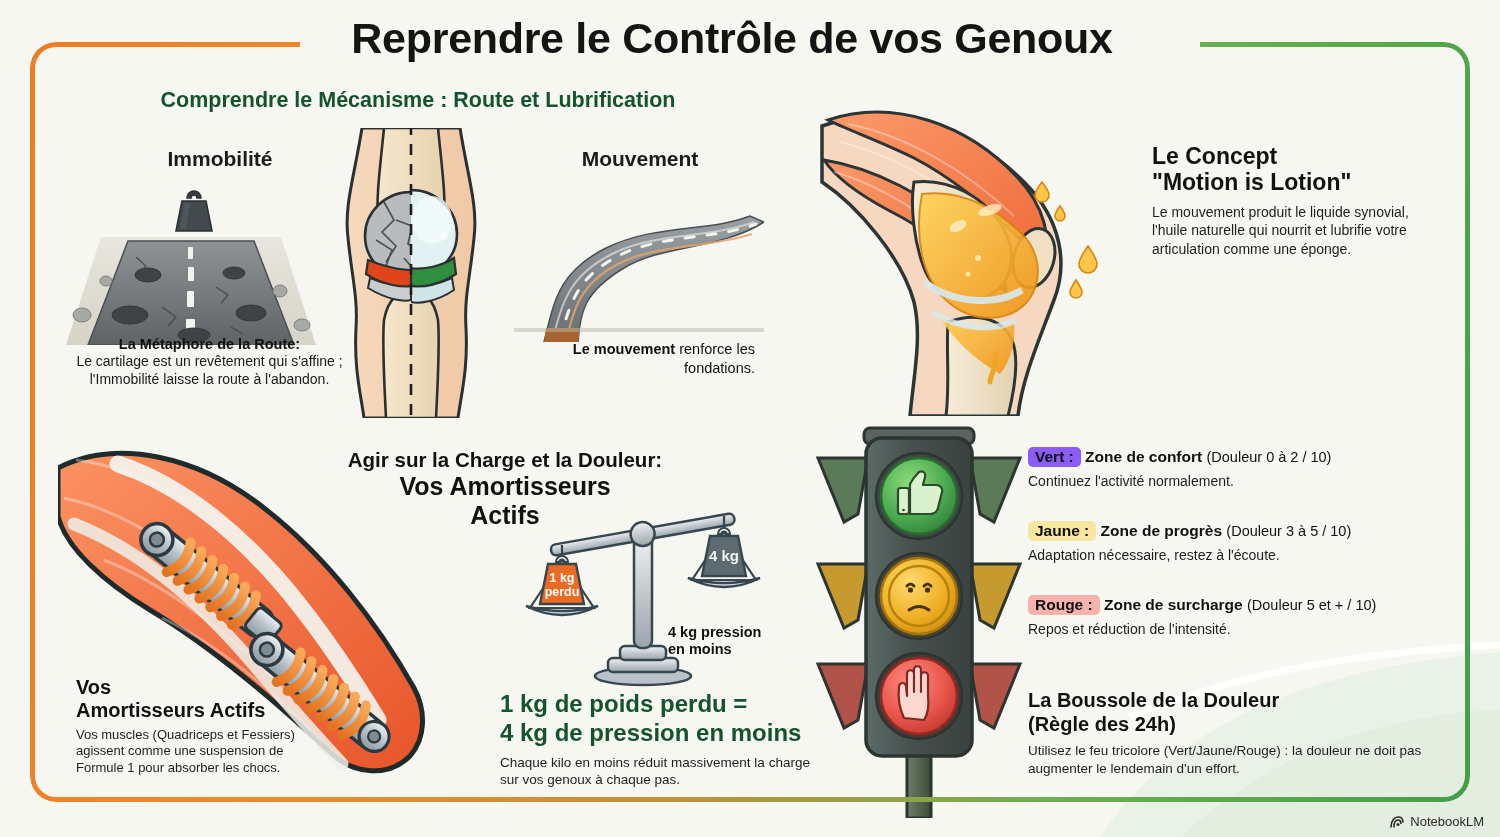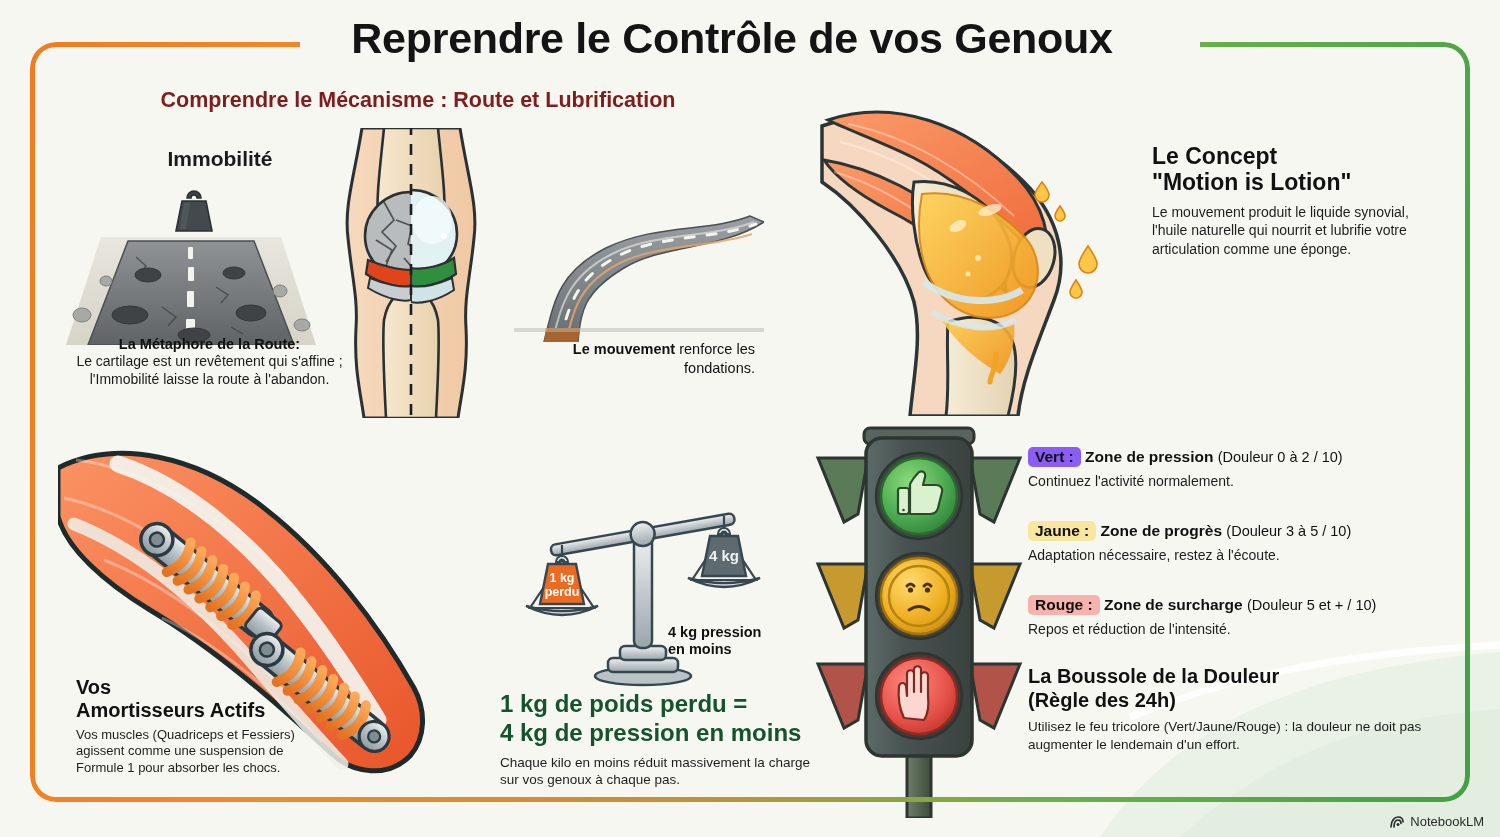--- a/index.html
+++ b/index.html
@@ -47,21 +47,21 @@
     letter-spacing: -0.3px;
     z-index: 8;
   }
   .title-bg-mask {
     position:absolute; left:300px; top:20px; width:900px; height:50px;
     background:#f7f7f2; z-index:7;
   }
 
   .section-title {
     position: absolute; z-index: 6;
-    font-size: 21.5px; font-weight: bold; color: #7f1d1d;
+    font-size: 21.5px; font-weight: bold; color: #14532d;
   }
 
   
   #sec-mechanism-title { left: 98px; top: 88px; width: 640px; text-align: center; }
   #label-immobilite { position:absolute; left:120px; top:147px; width:200px; text-align:center;
       font-size:21px; font-weight:bold; color:#1b1b1b; z-index:6; }
   #label-mouvement { position:absolute; left:530px; top:147px; width:220px; text-align:center;
       font-size:21px; font-weight:bold; color:#1b1b1b; z-index:6; }
 
   #cap-route { position:absolute; left:72px; top:336px; width:275px; text-align:center; z-index:6; }
@@ -97,21 +97,21 @@
   
   .legend-item { position:absolute; z-index:6; width:450px; }
   .legend-head { font-size:15.5px; font-weight:bold; color:#111; }
   .legend-head .chip { padding:1px 7px 2px 7px; border-radius:5px; }
   .legend-head .paren { font-weight:normal; font-size:14.5px; }
   .legend-sub { margin-top:7px; font-size:14px; color:#1d1d1d; }
   #leg-green { left:1028px; top:448px; }
   #leg-yellow { left:1028px; top:522px; }
   #leg-red { left:1028px; top:596px; }
 
-  #block-boussole { position:absolute; left:1028px; top:664px; width:440px; z-index:6; }
+  #block-boussole { position:absolute; left:1028px; top:688px; width:440px; z-index:6; }
   #block-boussole .t { font-size:20px; font-weight:bold; color:#111; line-height:1.2; }
   #block-boussole .d { margin-top:6px; font-size:13.5px; color:#1d1d1d; line-height:1.34; }
 
   
   #watermark {
     position:absolute; right:16px; bottom:8px; z-index:9;
     display:flex; align-items:center; gap:5px;
     font-size:13px; color:#2b2b2b;
   }
 
@@ -132,20 +132,21 @@
   <div id="frame">
       <div id="frame-inner"></div>
     </div>
   <div class="title-bg-mask"></div>
 
   <div id="title">Reprendre le Contrôle de vos Genoux</div>
 
   <div class="section-title" id="sec-mechanism-title">Comprendre le Mécanisme : Route et Lubrification</div>
 
   <div id="label-immobilite">Immobilité</div>
+  <div id="label-mouvement">Mouvement</div>
 
   <svg class="illus" style="left:66px; top:195px; width:250px; height:150px;" viewBox="0 0 250 150">
     <defs>
       <linearGradient id="roadBadG" x1="0" y1="0" x2="0" y2="1">
         <stop offset="0" stop-color="#8f9396"></stop>
           <stop offset="1" stop-color="#5f6366"></stop>
       </linearGradient>
       <linearGradient id="groundG" x1="0" y1="0" x2="0" y2="1">
         <stop offset="0" stop-color="#e8e6dd"></stop>
           <stop offset="1" stop-color="#d6d3c7"></stop>
@@ -396,20 +397,25 @@
       <circle cx="340" cy="229" r="6" fill="#7f8c94" stroke="#2b3a40" stroke-width="2.2"></circle>
     </g>
   </svg>
 
   <div id="cap-amort">
     <div class="t">Vos</div>
     <div class="t">Amortisseurs Actifs</div>
     <div class="d">Vos muscles (Quadriceps et Fessiers) agissent comme une suspension de Formule 1 pour absorber les chocs.</div>
   </div>
 
+  <div id="sec-charge">
+    <div class="l1">Agir sur la Charge et la Douleur:</div>
+    <div class="l2">Vos Amortisseurs</div>
+    <div class="l2">Actifs</div>
+  </div>
 
   <svg class="illus" style="left:508px; top:498px; width:270px; height:190px;" viewBox="0 0 270 190">
     <defs>
       <linearGradient id="steelG" x1="0" y1="0" x2="0" y2="1">
         <stop offset="0" stop-color="#eef1f3"></stop>
           <stop offset="1" stop-color="#9aa5ab"></stop>
       </linearGradient>
     </defs>
 
     <ellipse cx="135" cy="178" rx="48" ry="9" fill="#b9c2c7" stroke="#37474f" stroke-width="2.5"></ellipse>
@@ -520,21 +526,21 @@
     <circle cx="113" cy="278" r="38" fill="url(#rLamp)" stroke="#952a22" stroke-width="2.5"></circle>
     <g fill="#fbd7cf" stroke="#7b2b23" stroke-width="2.2" stroke-linejoin="round">
       <path d="M98,300 c-5,-10 -6,-22 -5,-32 c1,-4 6,-4 7,0 l1,10 v-22 c0,-5 7,-5 7,0 v18 v-22 c0,-5 7,-5 7,0 v22 v-16
                c0,-5 7,-5 7,0 v20 c1,9 0,18 -4,24 z"></path>
     </g>
   </svg>
 
   <div class="legend-item" id="leg-green">
     <div class="legend-head">
       <span class="chip" style="background:#8b5cf6;">Vert :</span>
-      <span>Zone de pression</span>
+      <span>Zone de confort</span>
       <span class="paren">(Douleur 0 à 2 / 10)</span>
     </div>
     <div class="legend-sub">Continuez l'activité normalement.</div>
   </div>
 
   <div class="legend-item" id="leg-yellow">
     <div class="legend-head">
       <span class="chip" style="background:#f7e7a0;">Jaune :</span>
       <span>Zone de progrès</span>
       <span class="paren">(Douleur 3 à 5 / 10)</span>

